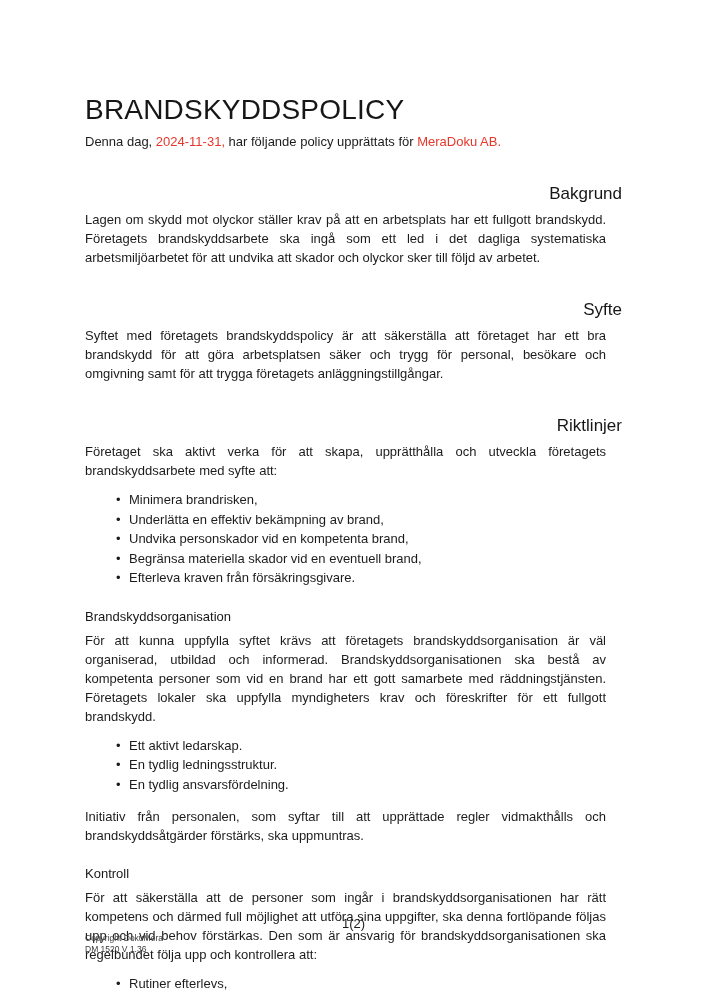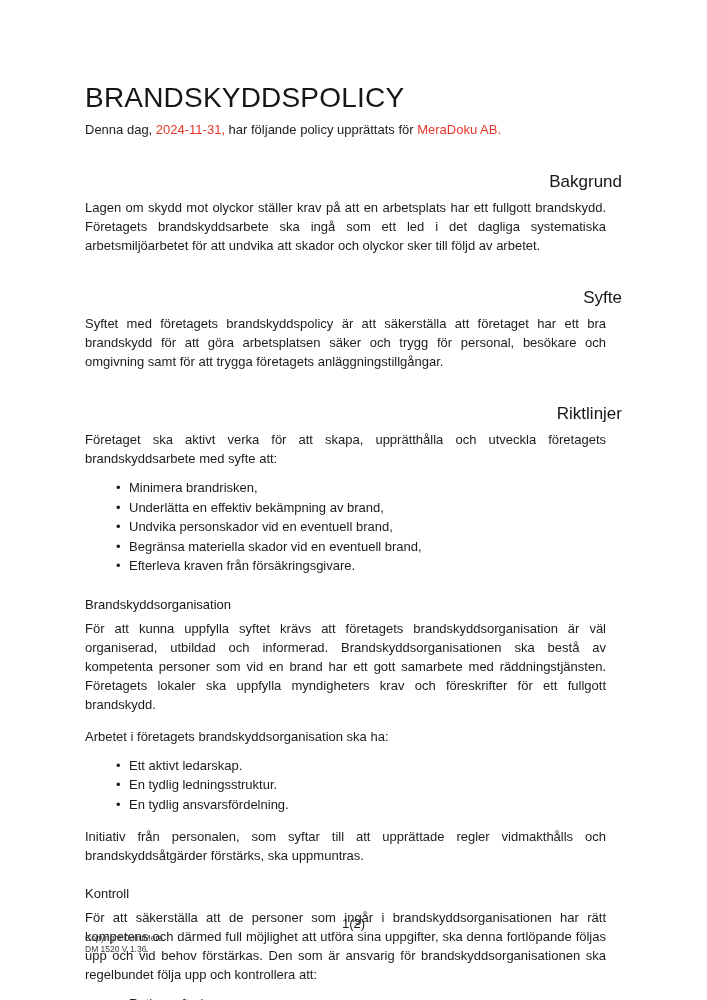--- a/index.html
+++ b/index.html
@@ -12,21 +12,21 @@
     width: 707px;
     height: 1000px;
     position: relative;
     font-family: "Liberation Sans", "DejaVu Sans", sans-serif;
     color: #1c1c1c;
     -webkit-font-smoothing: antialiased;
   }
   .page {
     position: absolute;
     inset: 0;
-    padding: 0 85px;
+    padding: 12px 85px;
     box-sizing: border-box;
     overflow: hidden;
   }
   .doc-title {
     margin: 82px 0 0 0;
     font-size: 28px;
     font-weight: 400;
     letter-spacing: 0.2px;
     color: #161616;
     line-height: 1.15;
@@ -117,30 +117,29 @@
     <h2 class="section-heading">Syfte</h2>
     <p class="body-text">Syftet med företagets brandskyddspolicy är att säkerställa att företaget har ett bra brandskydd för att göra arbetsplatsen säker och trygg för personal, besökare och omgivning samt för att trygga företagets anläggningstillgångar.</p>
   </section>
 
   <section>
     <h2 class="section-heading">Riktlinjer</h2>
     <p class="body-text">Företaget ska aktivt verka för att skapa, upprätthålla och utveckla företagets brandskyddsarbete med syfte att:</p>
     <ul class="bullet-list">
       <li>Minimera brandrisken,</li>
       <li>Underlätta en effektiv bekämpning av brand,</li>
-      <li>Undvika personskador vid en eventuell brand,</li>
+      <li>Undvika personskador vid en kompetenta brand,</li>
       <li>Begränsa materiella skador vid en eventuell brand,</li>
       <li>Efterleva kraven från försäkringsgivare.</li>
     </ul>
   </section>
 
   <section>
     <h3 class="sub-heading">Brandskyddsorganisation</h3>
     <p class="body-text">För att kunna uppfylla syftet krävs att företagets brandskyddsorganisation är väl organiserad, utbildad och informerad. Brandskyddsorganisationen ska bestå av kompetenta personer som vid en brand har ett gott samarbete med räddningstjänsten. Företagets lokaler ska uppfylla myndigheters krav och föreskrifter för ett fullgott brandskydd.</p>
-    <p class="body-text spaced">Arbetet i företagets brandskyddsorganisation ska ha:</p>
     <ul class="bullet-list">
       <li>Ett aktivt ledarskap.</li>
       <li>En tydlig ledningsstruktur.</li>
       <li>En tydlig ansvarsfördelning.</li>
     </ul>
     <p class="body-text spaced">Initiativ från personalen, som syftar till att upprättade regler vidmakthålls och brandskyddsåtgärder förstärks, ska uppmuntras.</p>
   </section>
 
   <section>
     <h3 class="sub-heading">Kontroll</h3>

